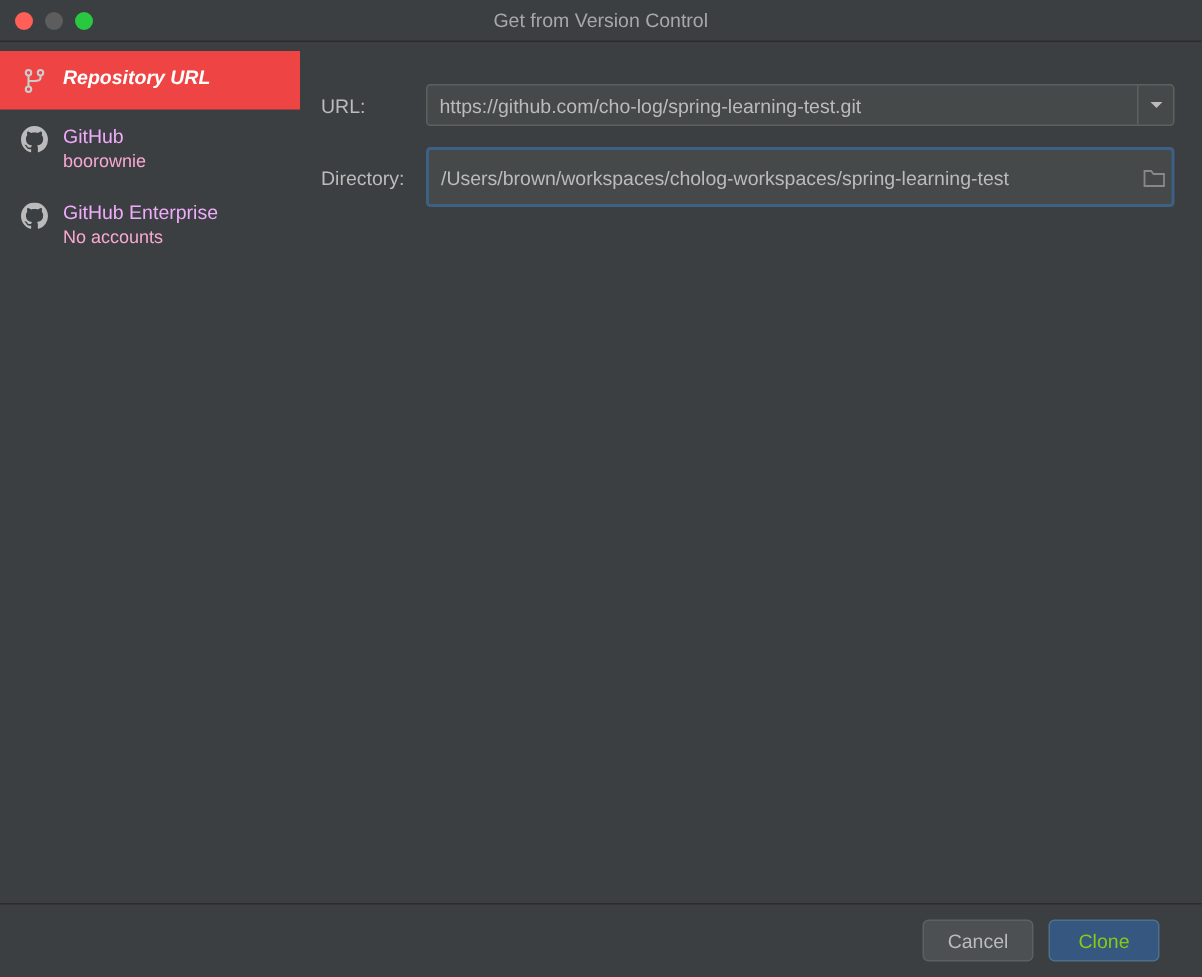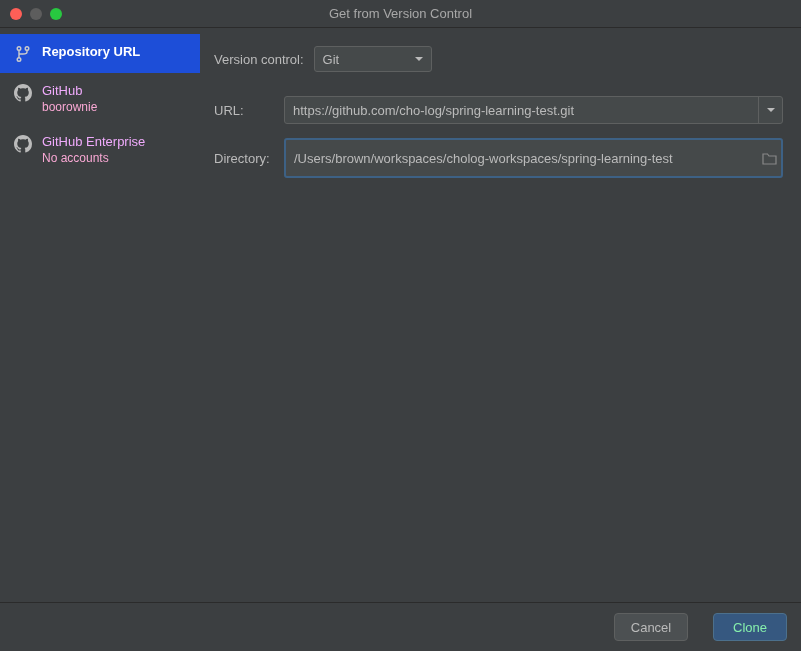--- a/index.html
+++ b/index.html
@@ -60,21 +60,22 @@
       padding-top: 6px;
     }
     .sidebar-item {
       display: flex;
       align-items: flex-start;
       gap: 10px;
       padding: 10px 14px;
       cursor: pointer;
     }
     .sidebar-item.selected {
-      background: #1d4ed8;
+      background: #ef4444;
+      font-style: italic;
     }
     .sidebar-item.selected .si-label {
       color: #ffffff;
       font-weight: 600;
     }
     .si-icon {
       width: 18px;
       height: 18px;
       flex-shrink: 0;
       display: flex;
@@ -193,45 +194,45 @@
     .browse-icon {
       width: 24px;
       display: flex;
       align-items: center;
       justify-content: center;
       cursor: pointer;
       color: #787878;
     }
     .footer {
       border-top: 1px solid #2b2b2b;
-      padding: 10px 14px;
+      padding: 10px 28px;
       display: flex;
       justify-content: flex-end;
-      gap: 25px;
+      gap: 10px;
       background: #3c3f41;
     }
     .btn {
       min-width: 74px;
       height: 28px;
       border-radius: 4px;
       font-size: 13px;
       display: flex;
       align-items: center;
       justify-content: center;
       cursor: pointer;
       border: 1px solid #5e6060;
     }
     .btn-cancel {
       background: #4c5052;
       color: #bbbbbb;
     }
     .btn-primary {
       background: #365880;
       border-color: #4c708c;
-      color: #86efac;
+      color: #84cc16;
       align-items: center;
     }
   </style>
 </head>
 <body>
 
 <div class="titlebar">
   <div class="traffic-lights">
     <div class="traffic-light tl-red"></div>
     <div class="traffic-light tl-yellow"></div>
@@ -279,27 +280,20 @@
         <span class="si-label">GitHub Enterprise</span>
         <span class="si-sub">No accounts</span>
       </div>
     </div>
 
 
   </div>
 
   <div class="content">
 
-    <div class="form-row">
-      <span class="form-label vc-label">Version control:</span>
-      <div class="select-box">
-        <span>Git</span>
-        <span class="select-arrow"></span>
-      </div>
-    </div>
 
     <div class="form-row" style="margin-top:10px;">
       <span class="form-label">URL:</span>
       <div class="combo-input">
         <input type="text" value="https://github.com/cho-log/spring-learning-test.git" style="">
         <div class="combo-dropdown">
           <span class="arrow-down"></span>
         </div>
       </div>
     </div>

